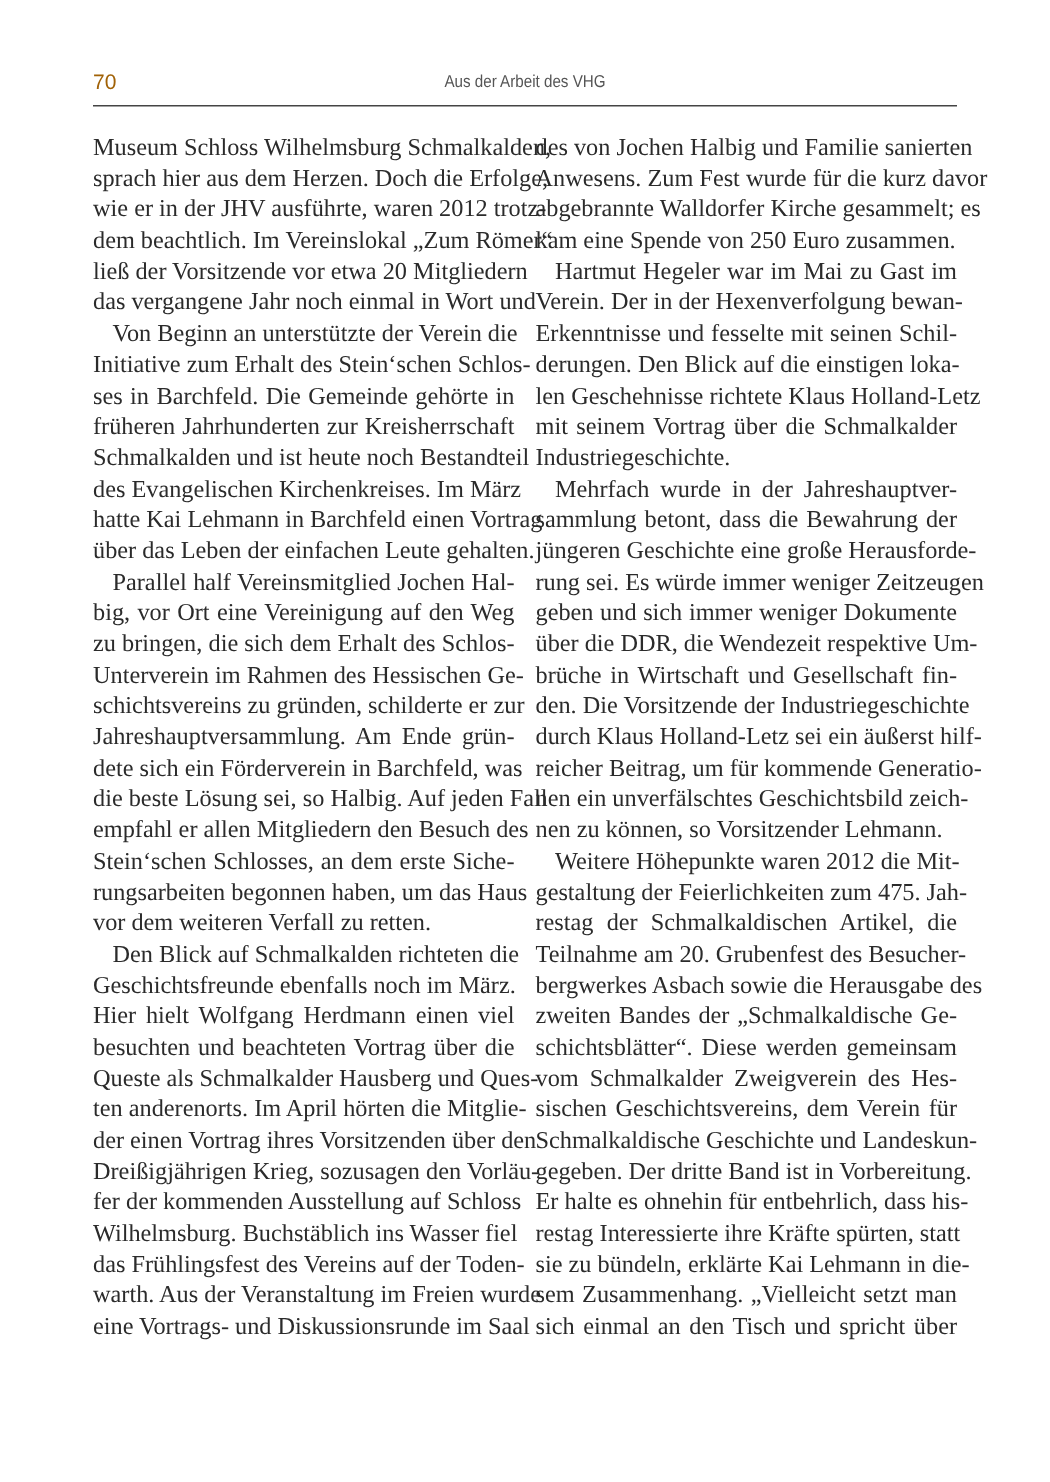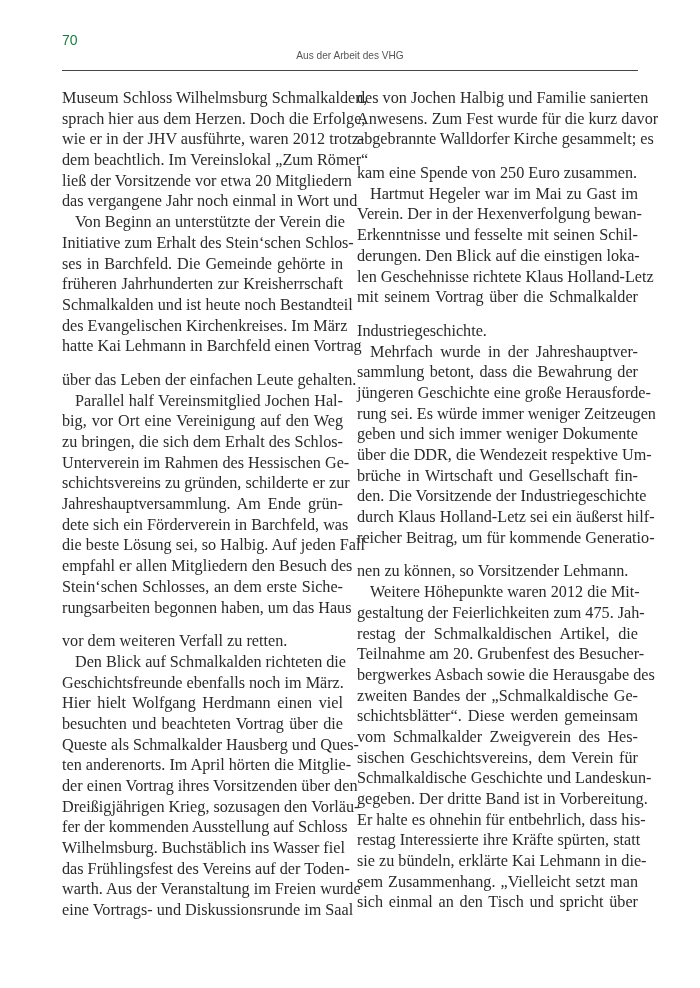--- a/index.html
+++ b/index.html
@@ -1,19 +1,19 @@
 <!DOCTYPE html>
 <html><head>
 <meta charset="utf-8">
 <style>
   html, body { margin: 0; padding: 0; background: #ffffff; }
   body { width: 700px; height: 988px; position: relative; overflow: hidden; color: #2a2a2a; }
   .page-number {
-    position: absolute; left: 62px; top: 32px;
-    font-family: "Liberation Sans", sans-serif; font-size: 14px; color: #15803d;
+    position: absolute; left: 62px; top: 46px;
+    font-family: "Liberation Sans", sans-serif; font-size: 14px; color: #a16207;
   }
   .running-head {
     position: absolute; left: 62px; width: 576px; top: 49px; text-align: center;
     font-family: "Liberation Sans", sans-serif; font-size: 11.5px; color: #555;
     transform: scaleX(0.88); transform-origin: center;
   }
   .header-rule {
     position: absolute; left: 62px; width: 576px; top: 70px; height: 0;
     border-top: 1.3px solid #444;
   }
@@ -21,21 +21,21 @@
     position: absolute; top: 88px; width: 281px;
     font-family: "Liberation Serif", serif; font-size: 16.2px; line-height: 20.7px;
     color: #2b2b2b;
   }
   .col-left { left: 62px; }
   .col-right { left: 357px; }
   .line {
     display: block; white-space: nowrap; height: 20.7px;
     text-align: justify; text-align-last: justify;
   }
-  .line.last { text-align-last: left; margin-top: 13px; }
+  .line.last { text-align-last: left; }
   .line.indent { padding-left: 13px; }
 </style>
 </head>
 <body>
 
 <div class="page-number">70</div>
 <div class="running-head">Aus der Arbeit des VHG</div>
 <div class="header-rule"></div>
 
 <div class="column col-left">
@@ -94,20 +94,21 @@
     <span class="line indent">Mehrfach wurde in der Jahreshauptver-</span>
     <span class="line">sammlung betont, dass die Bewahrung der</span>
     <span class="line">jüngeren Geschichte eine große Herausforde-</span>
     <span class="line">rung sei. Es würde immer weniger Zeitzeugen</span>
     <span class="line">geben und sich immer weniger Dokumente</span>
     <span class="line">über die DDR, die Wendezeit respektive Um-</span>
     <span class="line">brüche in Wirtschaft und Gesellschaft fin-</span>
     <span class="line">den. Die Vorsitzende der Industriegeschichte</span>
     <span class="line">durch Klaus Holland-Letz sei ein äußerst hilf-</span>
     <span class="line">reicher Beitrag, um für kommende Generatio-</span>
+    <span class="line">nen ein unverfälschtes Geschichtsbild zeich-</span>
     <span class="line last">nen zu können, so Vorsitzender Lehmann.</span>
     <span class="line indent">Weitere Höhepunkte waren 2012 die Mit-</span>
     <span class="line">gestaltung der Feierlichkeiten zum 475. Jah-</span>
     <span class="line">restag der Schmalkaldischen Artikel, die</span>
     <span class="line">Teilnahme am 20. Grubenfest des Besucher-</span>
     <span class="line">bergwerkes Asbach sowie die Herausgabe des</span>
     <span class="line">zweiten Bandes der „Schmalkaldische Ge-</span>
     <span class="line">schichtsblätter“. Diese werden gemeinsam</span>
     <span class="line">vom Schmalkalder Zweigverein des Hes-</span>
     <span class="line">sischen Geschichtsvereins, dem Verein für</span>

